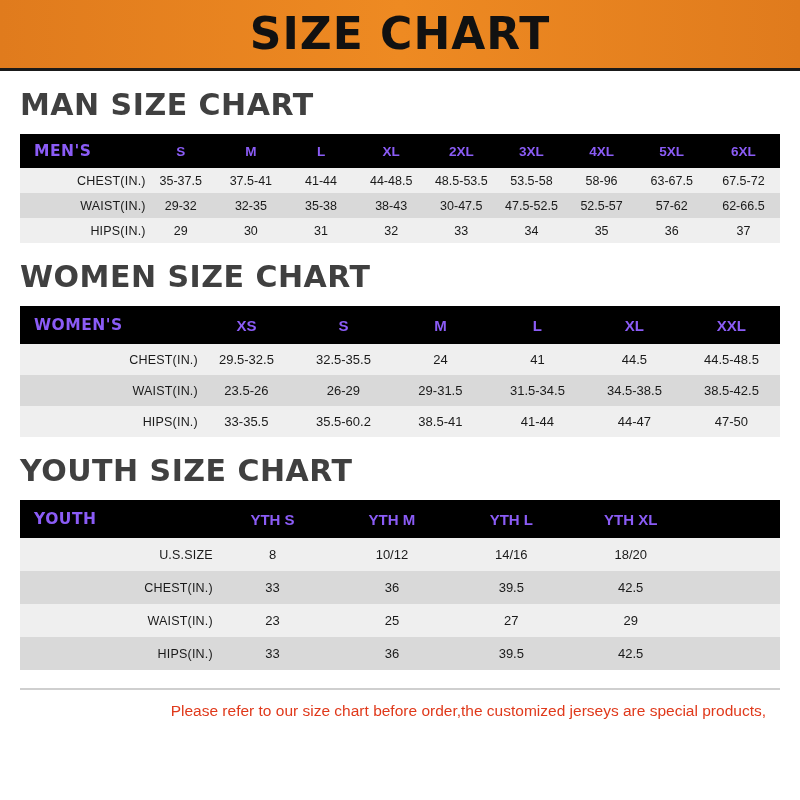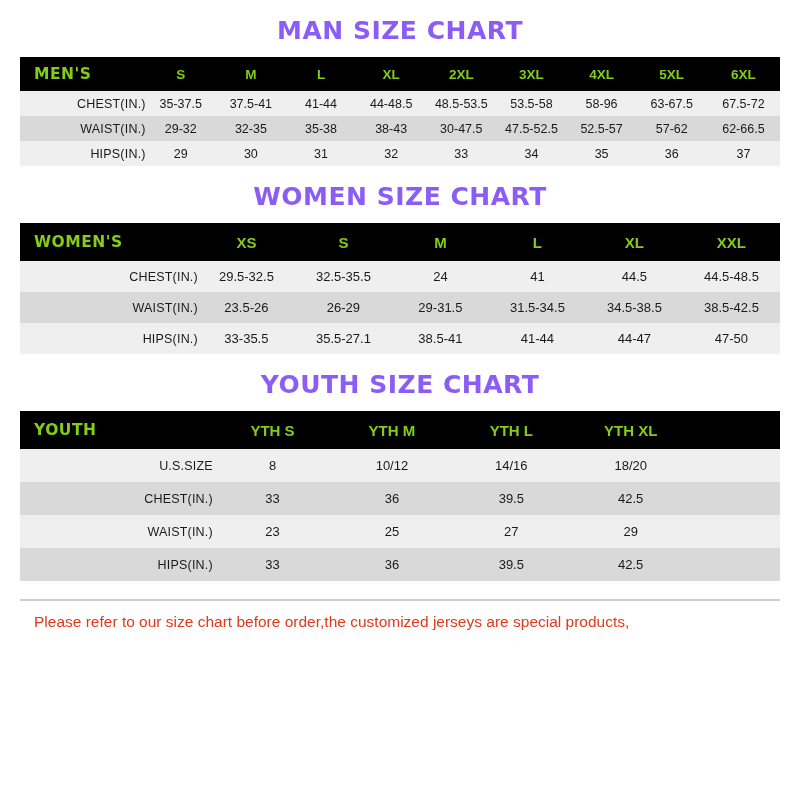--- a/index.html
+++ b/index.html
@@ -40,25 +40,24 @@
     line-height: 1;
   }
   
   .content {
     padding: 0 20px;
   }
   .section {
     margin-top: 16px;
   }
   .section-title {
-    text-align: center;
     font-family: "DejaVu Sans", sans-serif;
     font-weight: bold;
-    font-size: 25px;
-    color: #8b5cf6;
+    font-size: 30px;
+    color: #404040;
     letter-spacing: 0.5px;
     margin: 10px 0 12px 0;
   }
   table.size-table {
     width: 100%;
     border-collapse: collapse;
     table-layout: fixed;
   }
   table.size-table td, table.size-table th {
     text-align: center;
@@ -67,21 +66,21 @@
     padding: 0;
     height: 26px;
     vertical-align: middle;
     font-family: "Liberation Sans", sans-serif;
   }
   
   .size-table thead tr {
     background: #000000;
   }
   .size-table thead th {
-    color: #84cc16;
+    color: #8b5cf6;
     font-weight: bold;
     font-size: 14px;
     height: 34px;
   }
   .size-table thead th.label-col {
     text-align: left;
     padding-left: 14px;
     font-family: "DejaVu Sans", sans-serif;
     font-size: 15.5px;
     letter-spacing: 0.5px;
@@ -105,33 +104,36 @@
   .women-table tbody td { height: 31px; font-size: 13px; }
   .women-table thead th { font-size: 15px; height: 38px; }
   .youth-table tbody td { height: 33px; font-size: 13px; }
   .youth-table thead th { font-size: 15px; height: 38px; }
 
   
   .footer-note {
     margin-top: 18px;
     padding: 10px 14px 0 14px;
     border-top: 2px solid #cfcfcf;
-    text-align: left;
+    text-align: right;
     color: #e0391b;
     font-size: 15.5px;
     line-height: 1.45;
     font-family: "Liberation Sans", sans-serif;
   }
   .footer-note div { white-space: nowrap; }
 </style>
 </head>
 <body>
 
 <div class="page">
 
+  <div class="banner">
+    <div class="banner-title">SIZE CHART</div>
+  </div>
 
   <div class="content">
 
     <div class="section">
       <div class="section-title">MAN SIZE CHART</div>
       <table class="size-table men-table">
         <thead>
           <tr>
             <th class="label-col" style="width:15%">MEN'S</th>
             <th style="width:9.4%">S</th>
@@ -215,21 +217,21 @@
             <td>23.5-26</td>
             <td>26-29</td>
             <td>29-31.5</td>
             <td>31.5-34.5</td>
             <td>34.5-38.5</td>
             <td>38.5-42.5</td>
           </tr>
           <tr>
             <td class="label-col">HIPS(IN.)</td>
             <td>33-35.5</td>
-            <td>35.5-27.1</td>
+            <td>35.5-60.2</td>
             <td>38.5-41</td>
             <td>41-44</td>
             <td>44-47</td>
             <td>47-50</td>
           </tr>
         </tbody>
       </table>
     </div>
 
     <div class="section">

